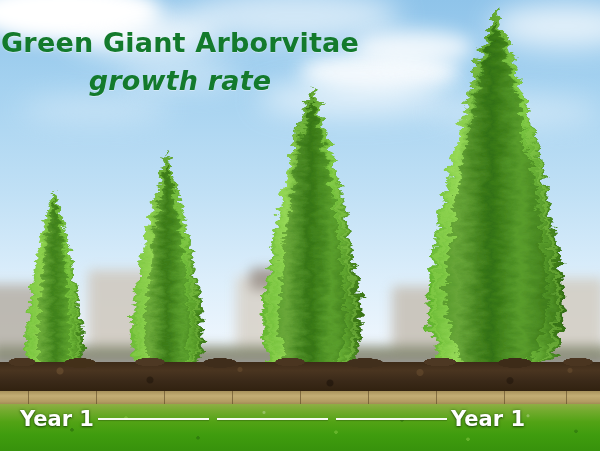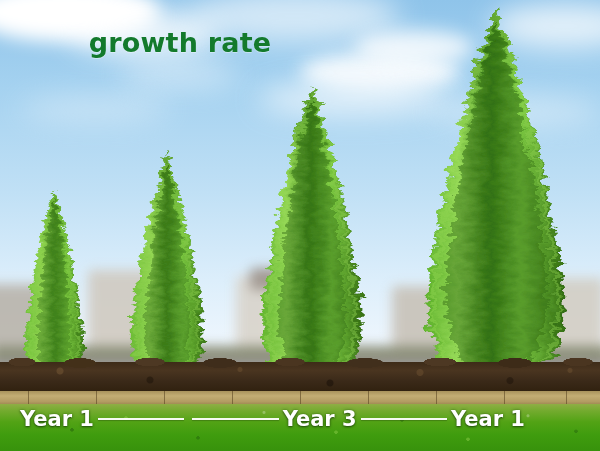--- a/index.html
+++ b/index.html
@@ -100,21 +100,21 @@
     color:#137a2c;
     font-family:"DejaVu Sans",sans-serif;
     font-weight:700;
     font-size:27px;
     line-height:38px;
     letter-spacing:.2px;
     text-shadow:0 1px 0 rgba(255,255,255,.35);
     pointer-events:none;
   }
   .title .l1{display:block;}
-  .title .l2{display:block;}
+  .title .l2{display:block;font-style:italic;}
 
   
   .tree{position:absolute;bottom:0;}
   .tree svg{display:block;}
 
   
   .scale{
     position:absolute;left:0;top:406px;width:600px;height:26px;
     display:flex;align-items:center;
     pointer-events:none;
@@ -284,27 +284,27 @@
     <span class="seam" style="left:368px;"></span>
     <span class="seam" style="left:436px;"></span>
     <span class="seam" style="left:504px;"></span>
     <span class="seam" style="left:566px;"></span>
   </div>
 
   <div class="grass"></div>
   <div class="grasstex"></div>
 
   <div class="title">
+    <span class="l1">Green Giant Arborvitae</span>
     <span class="l2">growth rate</span>
   </div>
 
   <div class="scale">
     <span class="pad-l"></span>
     <span class="yr">Year 1</span>
     <span class="rule"></span>
     <span class="rule"></span>
-    <span class="yr">Year 3</span>
     <span class="rule"></span>
     <span class="yr">Year 1</span>
     <span class="pad-r"></span>
   </div>
 
 </div>
 
 </body></html>

